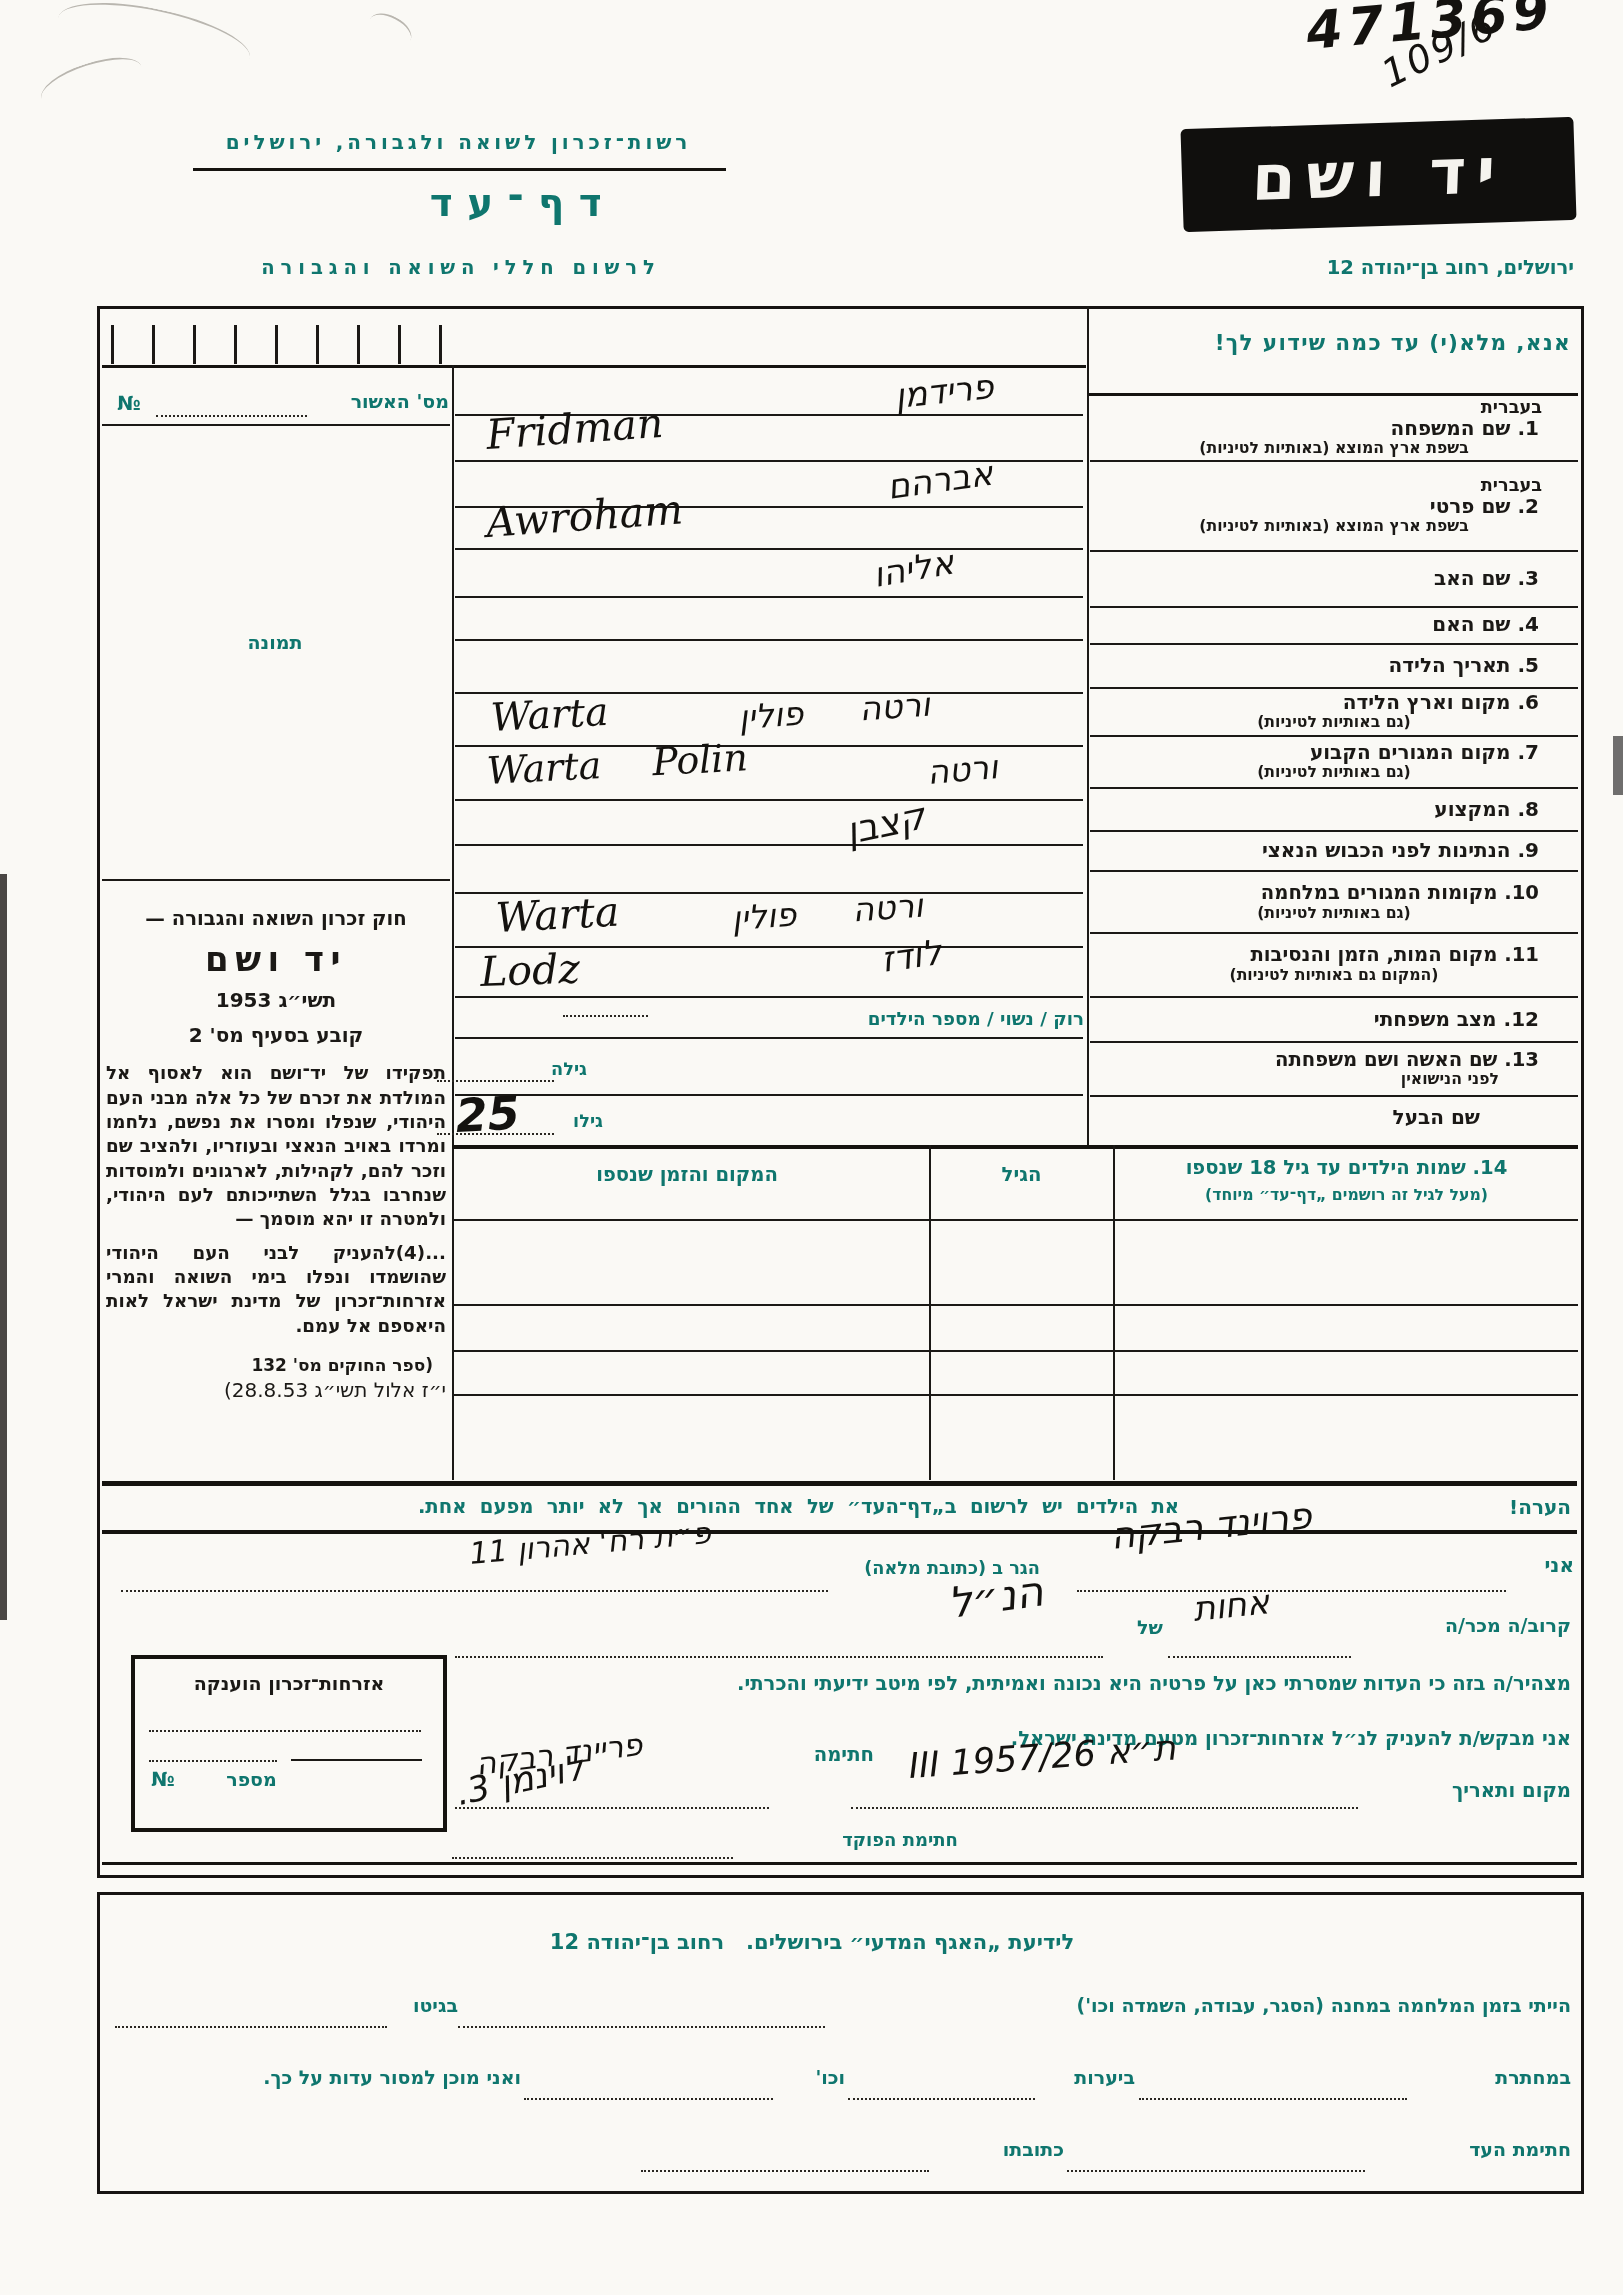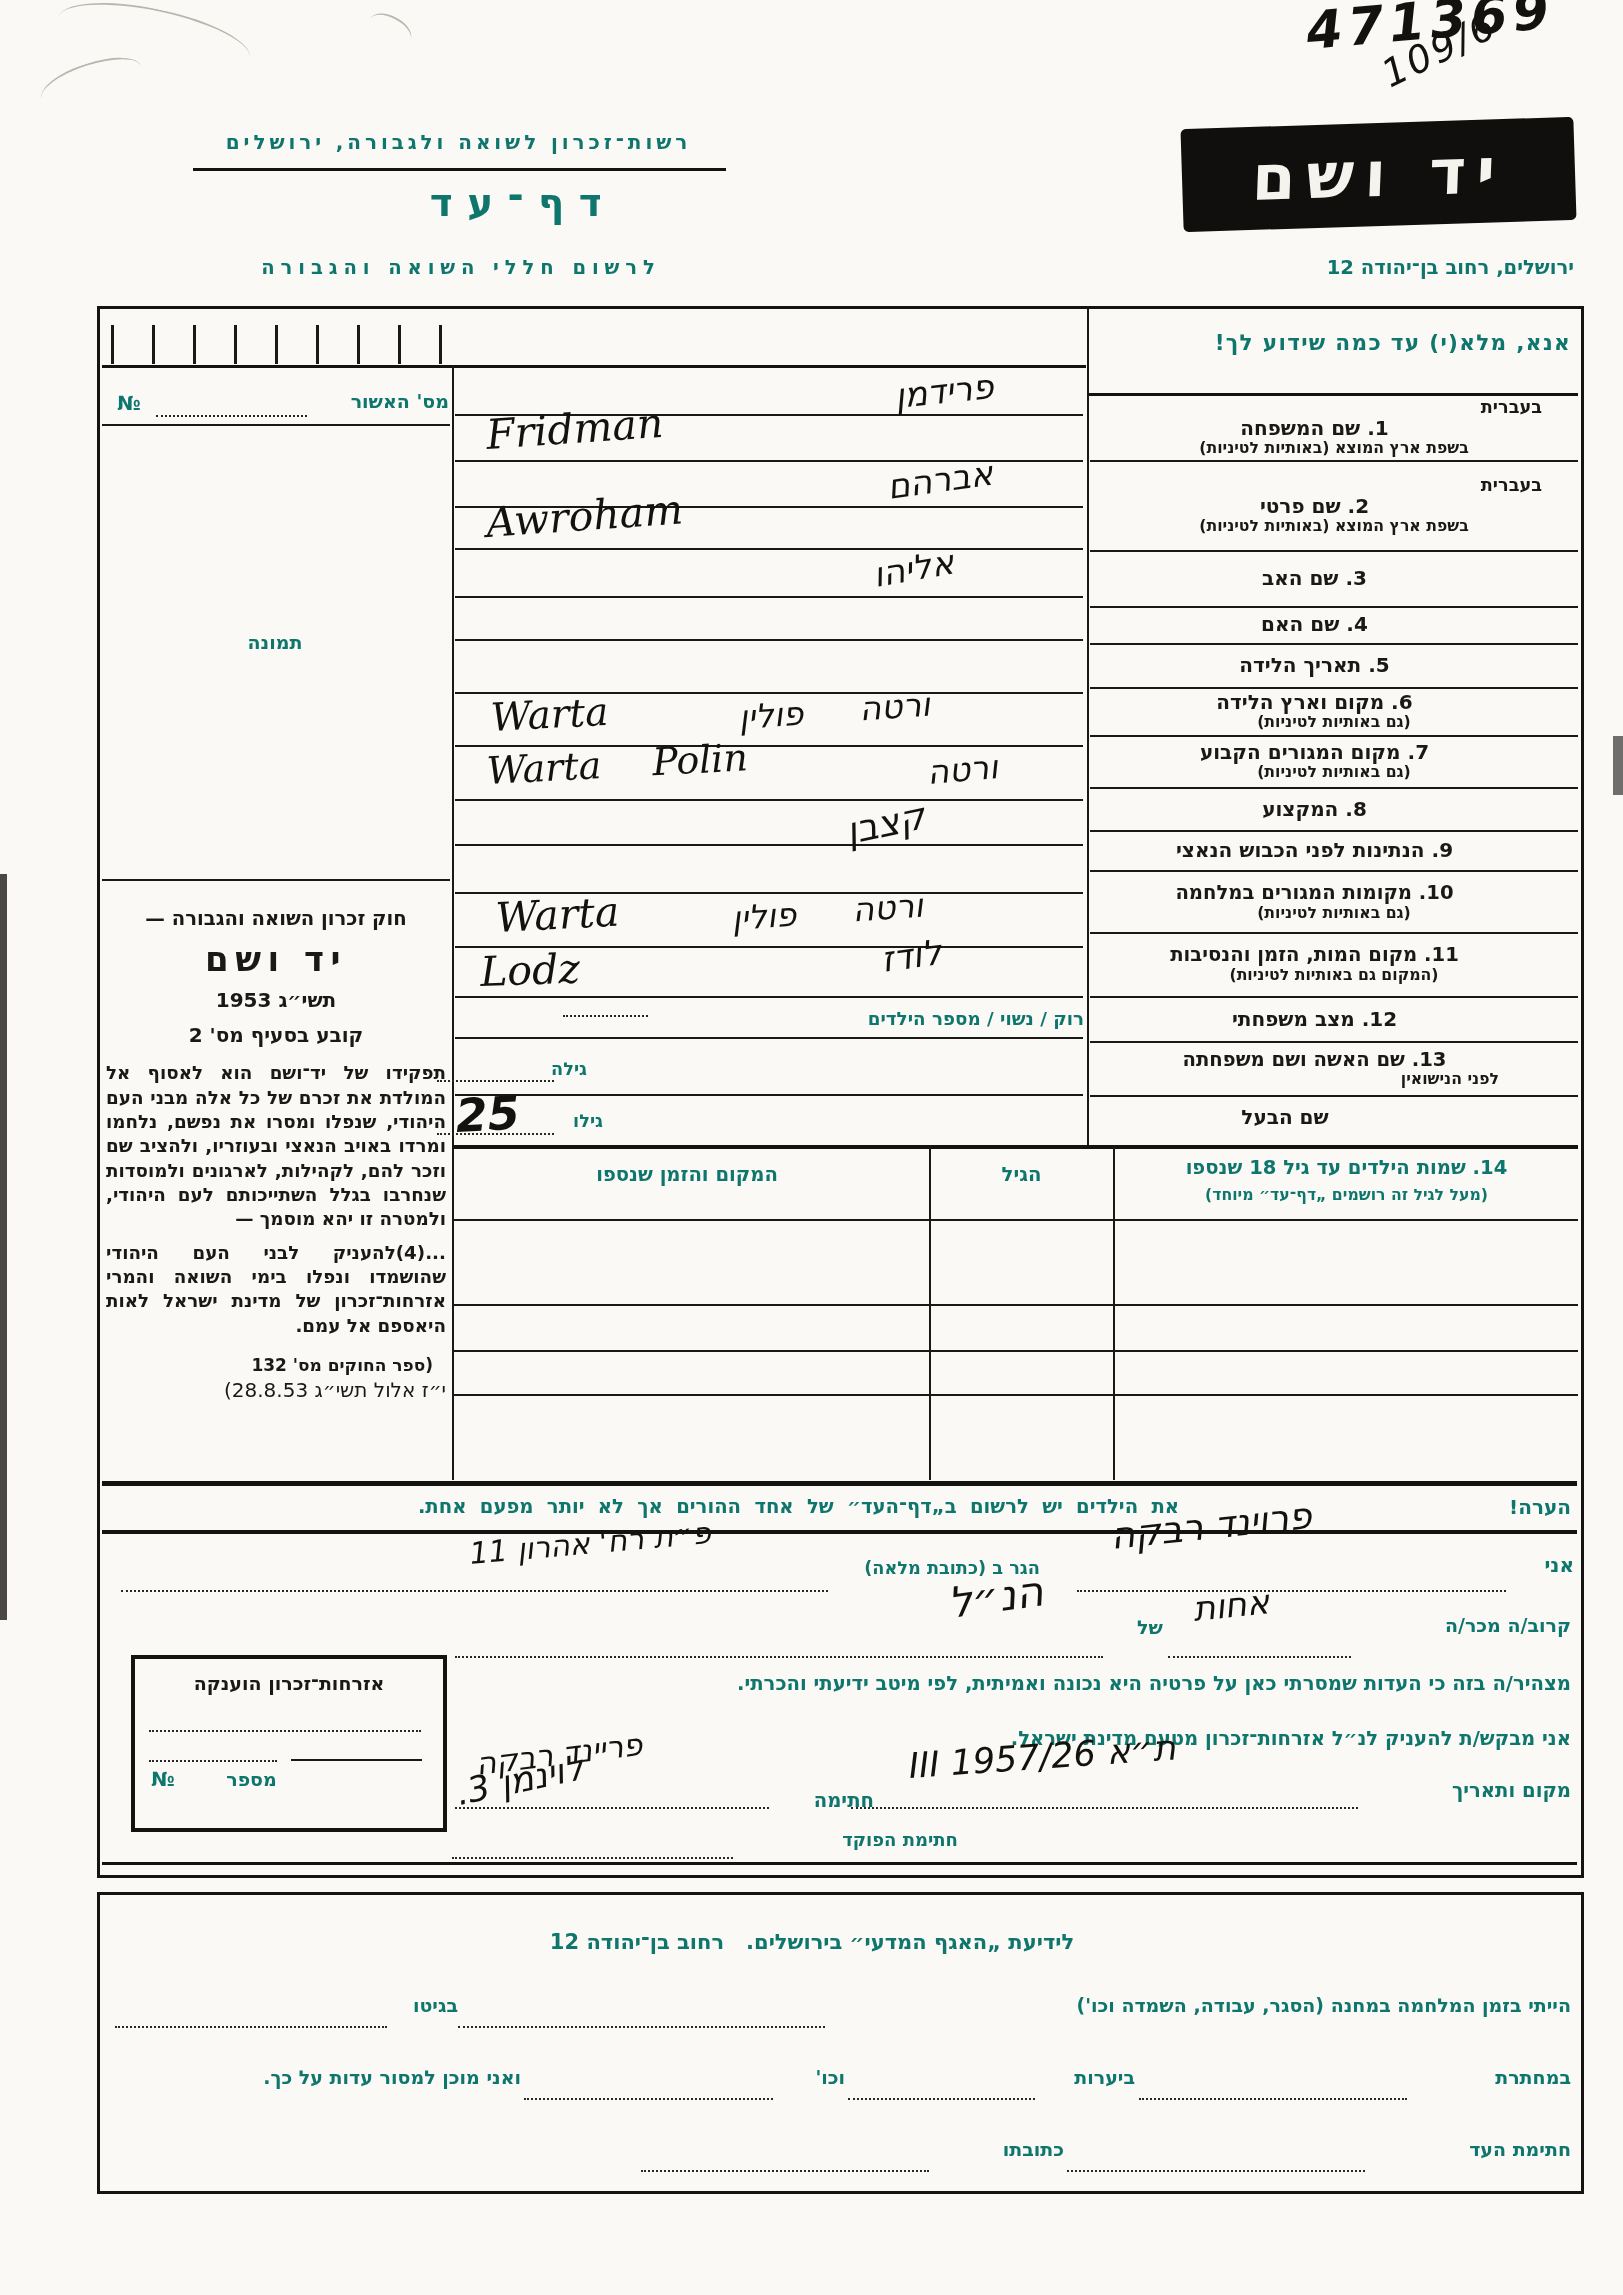--- a/index.html
+++ b/index.html
@@ -14,21 +14,21 @@
        font-family:"DejaVu Sans",sans-serif;line-height:1.15;}
   .ctr{text-align:center;}
   .rgt{text-align:right;}
   .hw{position:absolute;font-style:italic;font-weight:500;color:#14120f;direction:rtl;
       font-family:"DejaVu Sans",sans-serif;white-space:pre;transform-origin:left bottom;}
   .hwl{position:absolute;font-style:italic;font-weight:500;color:#14120f;direction:ltr;
       font-family:"DejaVu Serif",serif;white-space:pre;transform-origin:left bottom;}
   .cell{position:absolute;left:1090px;width:488px;border-bottom:2.6px solid #1b1916;
         display:flex;flex-direction:column;justify-content:center;direction:rtl;}
   .cell .pre{font-weight:bold;font-size:17.7px;text-align:right;padding-right:36px;}
-  .cell .main{font-weight:bold;font-size:20px;text-align:center;padding-right:39px;line-height:1.1;}
+  .cell .main{font-weight:bold;font-size:20px;text-align:right;padding-right:39px;line-height:1.1;}
   .cell .sub{font-weight:bold;font-size:15.7px;text-align:center;line-height:1.1;}
   .scrib{position:absolute;border-top:2.6px solid #b9b6af;border-radius:50%;}
   .pre-sp{white-space:pre-wrap;}
 </style>
 </head>
 <body>
 
 <div id="page">
 
   <div class="scrib" style="left:56px;top:9.2px;width:196px;height:56px;transform:rotate(12deg);"></div>
@@ -215,21 +215,21 @@
   <div class="lbl" style="left:1111px;top:1617px;width:52px;font-size:19px;">של</div>
   <div class="hw" style="left:952px;top:1579px;font-size:42px;transform:rotate(-8deg);">הנ״ל</div>
   <div class="dot" style="left:455px;top:1632px;width:648px;"></div>
 
   <div class="lbl rgt" style="left:115px;top:1673px;width:1456px;font-size:19.6px;">מצהיר/ה בזה כי העדות שמסרתי כאן על פרטיה היא נכונה ואמיתית, לפי מיטב ידיעתי והכרתי.</div>
   <div class="lbl rgt" style="left:115px;top:1728px;width:1456px;font-size:19.6px;">אני מבקש/ת להעניק לנ״ל אזרחות־זכרון מטעם מדינת ישראל.</div>
 
   <div class="lbl" style="left:1365px;top:1780px;width:206px;font-size:19.6px;">מקום ותאריך</div>
   <div class="hw" style="left:910px;top:1746px;font-size:35px;transform:rotate(-4deg);">ת״א 26/III 1957</div>
   <div class="dot" style="left:851px;top:1783px;width:507px;"></div>
-  <div class="lbl" style="left:776px;top:1790px;width:98px;font-size:19.6px;">חתימה</div>
+  <div class="lbl" style="left:776px;top:1744px;width:98px;font-size:19.6px;">חתימה</div>
   <div class="hw" style="left:478px;top:1746px;font-size:31px;transform:rotate(-7deg);">פריינד רבקה</div>
   <div class="dot" style="left:455px;top:1783px;width:314px;"></div>
 
   <div class="lbl" style="left:768px;top:1830px;width:190px;font-size:18px;">חתימת הפוקד</div>
   <div class="hw" style="left:461px;top:1773px;font-size:35px;transform:rotate(-12deg);">לוינמן 3.</div>
   <div class="dot" style="left:452px;top:1833px;width:281px;"></div>
   <div class="hv" style="left:102px;top:1862px;width:1475px;"></div>
 
   <div class="abs" style="left:131px;top:1655px;width:308px;height:169px;border:4.6px solid #15130f;">
     <div class="ctr" style="font-weight:bold;font-size:19px;direction:rtl;margin-top:13px;">אזרחות־זכרון הוענקה</div>

